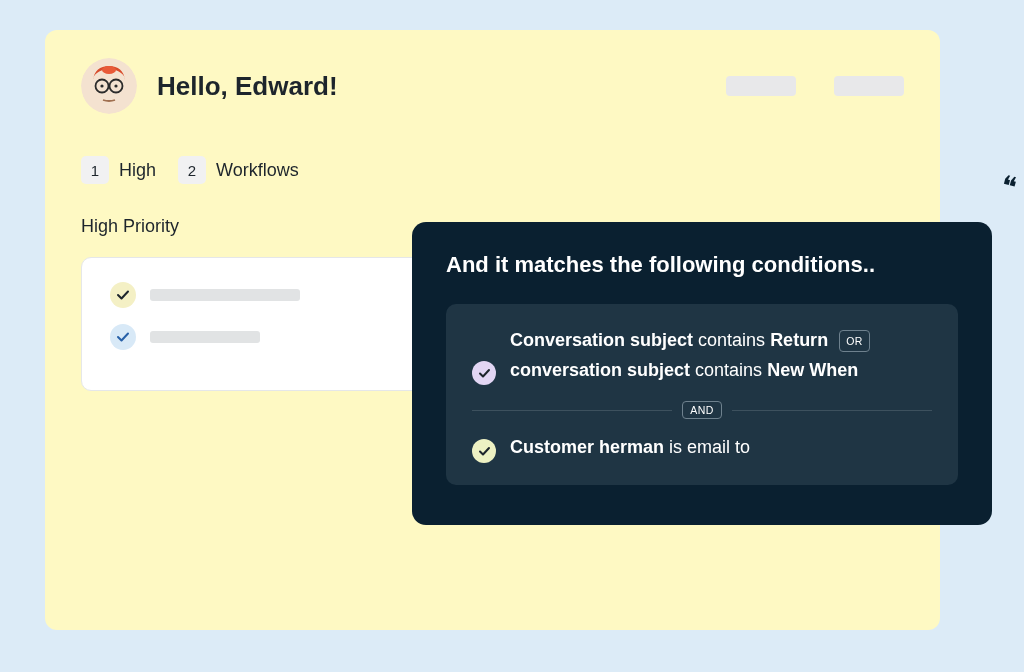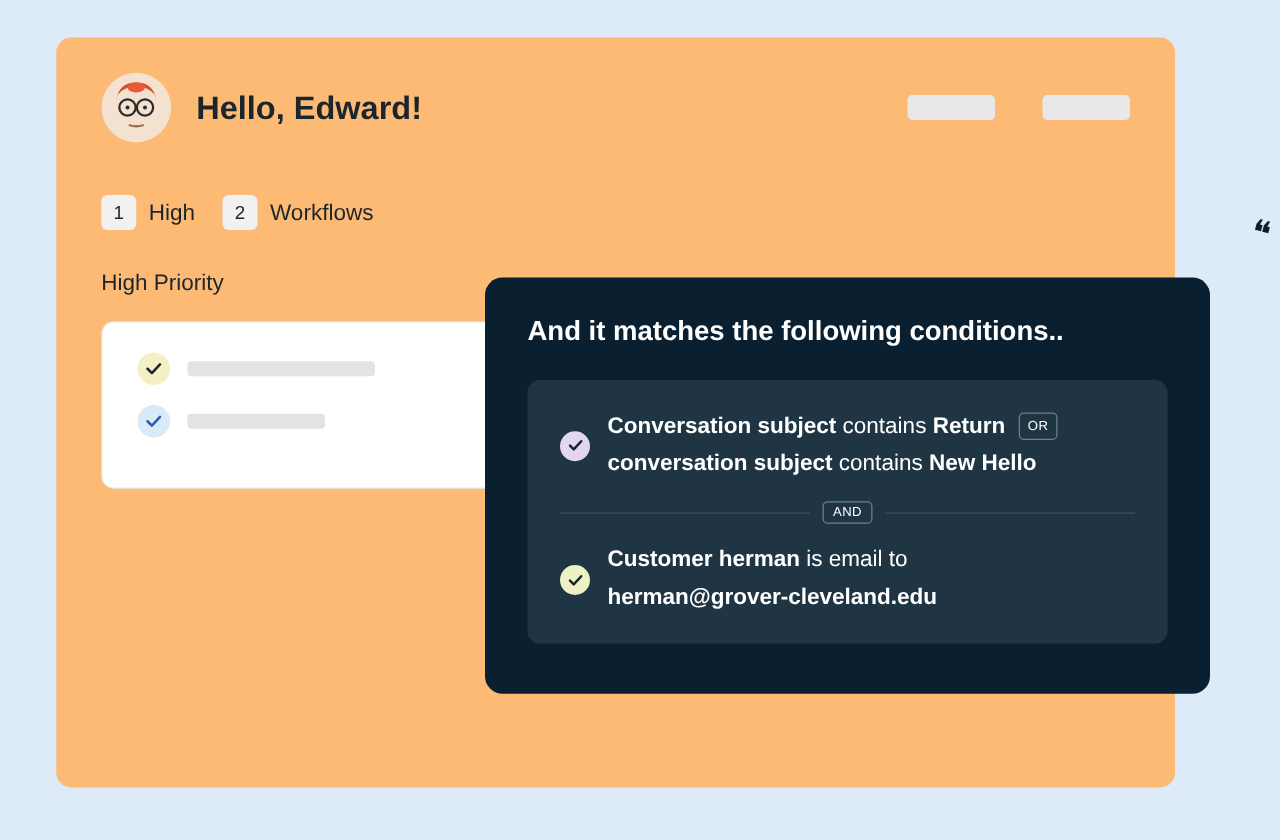--- a/index.html
+++ b/index.html
@@ -12,21 +12,21 @@
       position: relative;
     }
     .page-container {
       background: #dcebf7;
       padding: 30px 45px 0 45px;
       width: 100%;
       height: 100%;
       position: relative;
     }
     .main-card {
-      background: #fdba74;
+      background: #fef9c3;
       border-radius: 12px;
       padding: 28px 36px;
       width: 895px;
       height: 600px;
       position: relative;
     }
     .header-row {
       display: flex;
       align-items: center;
       gap: 20px;
@@ -121,42 +121,42 @@
     .placeholder-bar {
       height: 12px;
       background: #e1e3e4;
       border-radius: 3px;
     }
     .placeholder-bar.long { width: 150px; }
     .placeholder-bar.short { width: 110px; }
 
     .conditions-panel {
       position: absolute;
-      left: 388px;
+      left: 412px;
       top: 222px;
       width: 580px;
       background: #0a2030;
       border-radius: 14px;
       padding: 30px 34px 40px 34px;
       color: #fff;
       z-index: 10;
     }
     .conditions-title {
       font-size: 22px;
       font-weight: 600;
       margin-bottom: 26px;
     }
     .conditions-box {
       background: #1f3544;
       border-radius: 10px;
       padding: 22px 26px;
     }
     .cond-row {
       display: flex;
-      align-items: center;
+      align-items: flex-end;
       gap: 14px;
     }
     .check-small {
       width: 24px;
       height: 24px;
       border-radius: 50%;
       display: flex;
       align-items: center;
       justify-content: center;
       flex-shrink: 0;
@@ -276,39 +276,38 @@
               <path d="M2 6.5 L5 9.5 L11 3" stroke="#1d252c" stroke-width="2" fill="none" stroke-linecap="round" stroke-linejoin="round"></path>
             </svg>
         </div>
         <div class="cond-text">
           <span class="bold">Conversation subject</span>
           <span>contains</span>
           <span class="bold">Return</span>
           <span class="or-chip">OR</span><br>
           <span class="bold">conversation subject</span>
           <span>contains</span>
-          <span class="bold">New Hello</span>
+          <span class="bold">New When</span>
         </div>
       </div>
 
       <div class="and-row">
         <div class="and-line"></div>
         <div class="and-chip">AND</div>
         <div class="and-line"></div>
       </div>
 
       <div class="cond-row">
         <div class="check-small chartreuse">
           <svg viewBox="0 0 13 13">
               <path d="M2 6.5 L5 9.5 L11 3" stroke="#1d252c" stroke-width="2" fill="none" stroke-linecap="round" stroke-linejoin="round"></path>
             </svg>
         </div>
         <div class="cond-text">
           <span class="bold">Customer herman</span>
           <span>is email to</span><br>
-          <span class="bold">herman@grover-cleveland.edu</span>
         </div>
       </div>
     </div>
   </div>
 
   <div class="ink-mark">❝</div>
 </div>
 
 </body></html>

